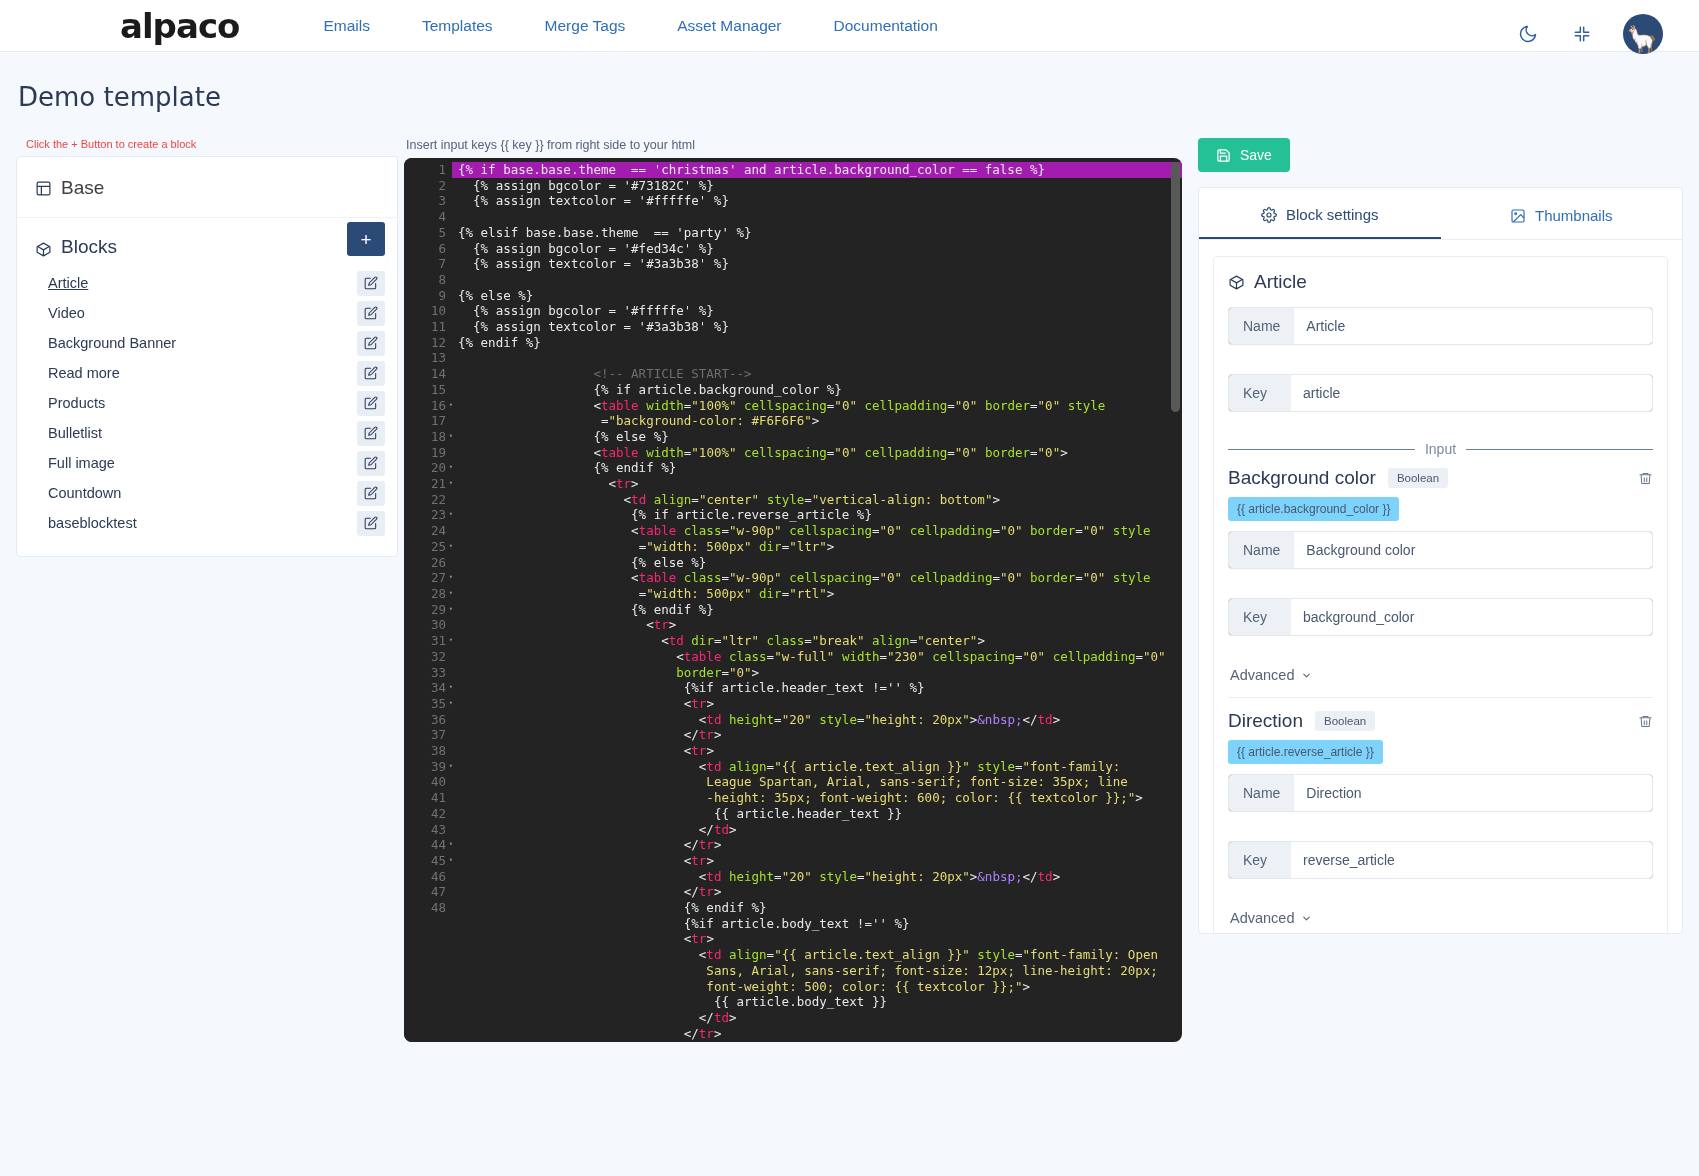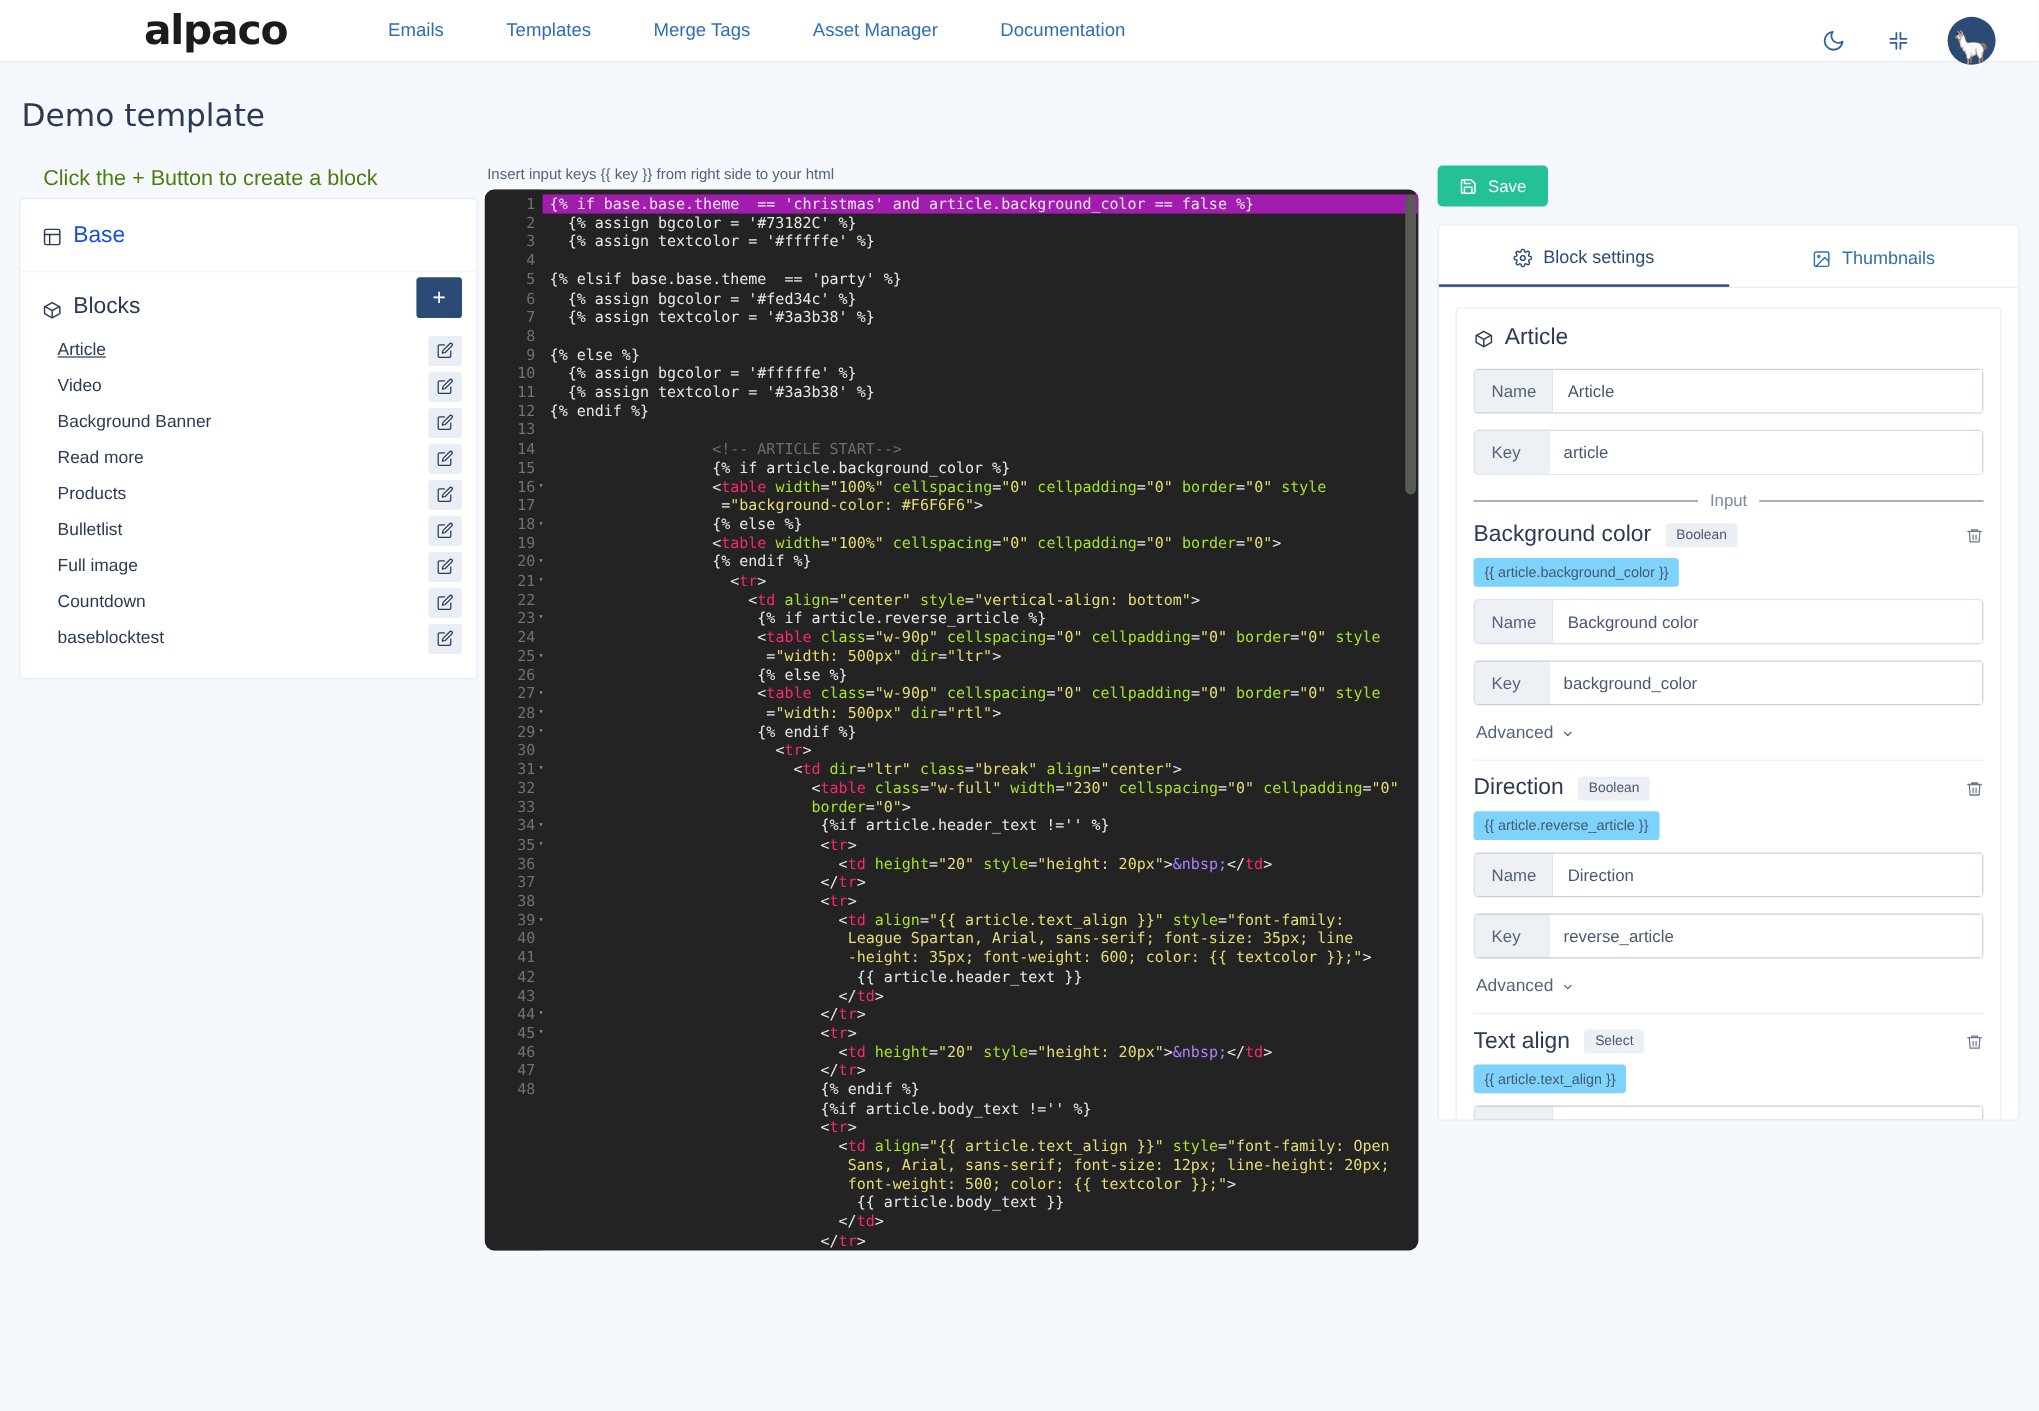--- a/index.html
+++ b/index.html
@@ -47,31 +47,31 @@
     margin:30px 0 0 18px; font-size:26px; font-weight:400; color:#2b3a55;
     font-family:"DejaVu Sans", sans-serif;
   }
 
   
   .workspace { display:flex; padding:0 16px; margin-top:26px; gap:0; }
 
   
   .left-col { width:382px; flex:0 0 382px; }
   .hint {
-    font-size:18px; color:#4d7c0f; margin:0 0 6px 20px;
+    font-size:11px; color:#ef4444; margin:0 0 6px 10px;
   }
   .blocks-card {
     background:#fff; border:1px solid #e4ebf4; border-radius:4px;
     padding:0 0 18px 0;
   }
   .card-row-base {
     padding:20px 18px 18px 18px;
     border-bottom:1px solid #eef2f7;
     display:flex; align-items:center; gap:9px;
-    font-size:19px; color:#1d4ed8;
+    font-size:19px; color:#404040;
   }
   .blocks-head {
     padding:18px 18px 10px 18px;
     display:flex; align-items:flex-end; gap:9px;
     font-size:19px; color:#2b3a55; position:relative;
   }
   .plus-btn {
     position:absolute; right:12px; top:4px;
     width:38px; height:34px; background:#2b4a76; color:#fff;
     border:none; border-radius:3px; font-size:19px; line-height:1;
@@ -148,21 +148,21 @@
   .inner-card {
     margin:16px 14px; border:1px solid #e7edf5; border-radius:4px;
     padding:14px 14px 10px 14px;
   }
   .inner-title {
     display:flex; align-items:center; gap:9px;
     font-size:19px; color:#2b3a55; margin-bottom:14px;
   }
   .field {
     display:flex; align-items:flex-end; border:1px solid #e2e8f0;
-    border-radius:4px; overflow:hidden; margin-bottom:13px; background:#a3a3a3;
+    border-radius:4px; overflow:hidden; margin-bottom:29px; background:#c2410c;
   }
   .field .lab {
     background:#edf1f6; color:#54627a; font-size:14px;
     padding:10px 14px; display:flex; align-items:center; min-width:62px;
   }
   .field input {
     border:none; outline:none; flex:1; font-size:14px; color:#4a5870;
     padding:10px 12px; font-family:"Liberation Sans", sans-serif; background:#fff;
   }
   .toggle-row { display:flex; align-items:center; gap:12px; margin:4px 0 16px 2px; }

